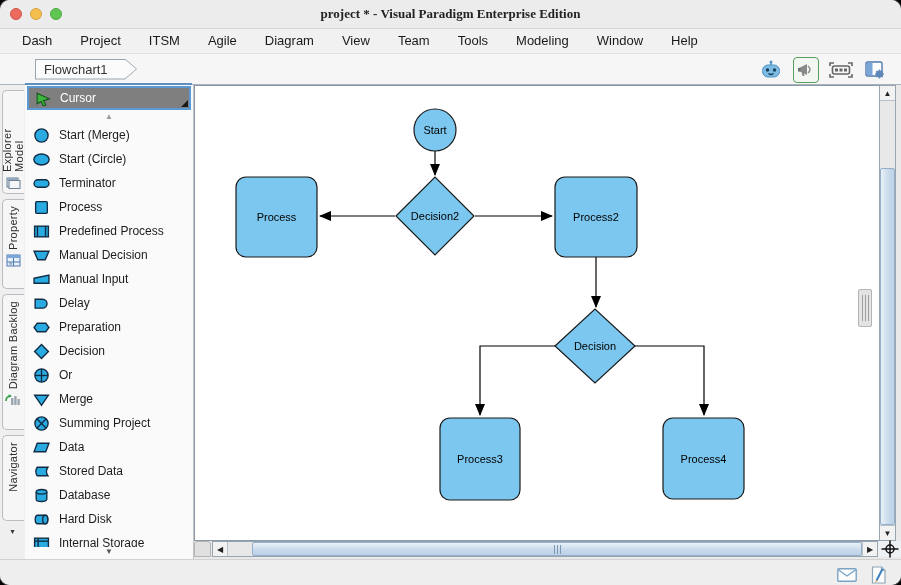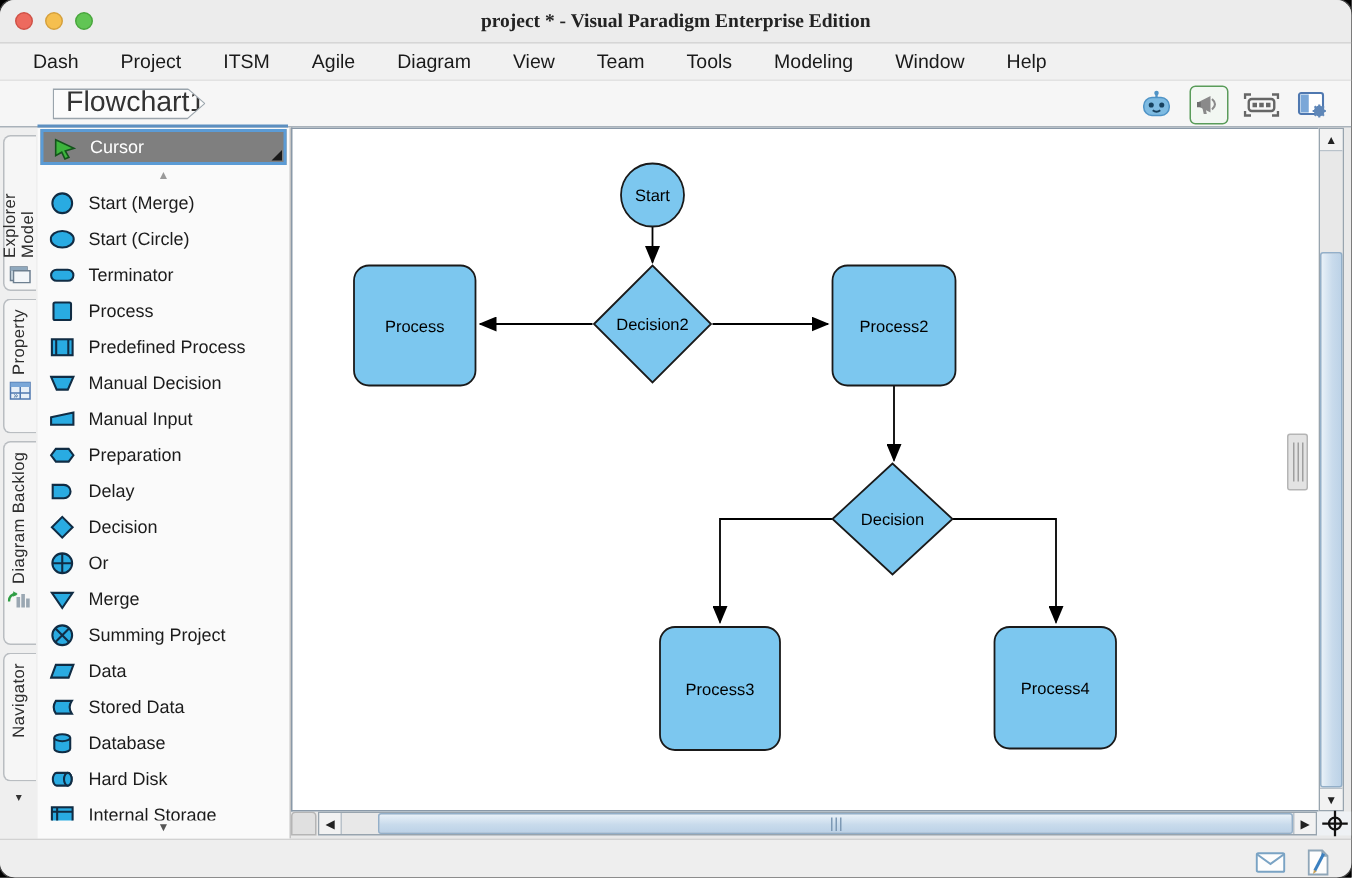--- a/index.html
+++ b/index.html
@@ -13,21 +13,21 @@
   .light.green{background:#61c554;border:1px solid #4aa73e;}
   .title{flex:1;text-align:center;font-size:13px;font-weight:bold;color:#232323;}
   
   .menubar{height:24px;background:#f1f1f1;display:flex;align-items:center;padding-left:8px;border-bottom:1px solid #e2e2e2;text-align:right;}
   .menuitem{font-size:13px;color:#1a1a1a;padding:0 14px;line-height:24px;cursor:default;}
   
   .tabrow{position:relative;height:30px;background:#f6f6f6;border-bottom:1px solid #a9b2ba;display:flex;align-items:center;}
   .accent-underline{position:absolute;left:25px;bottom:-1px;width:167px;height:2px;background:#5d8fc0;}
   .doc-tab{position:relative;margin-left:35px;height:21px;width:102px;}
   .doc-tab .shape-outer{position:absolute;inset:0;background:#9aa4ac;clip-path:polygon(0 0,calc(100% - 12px) 0,100% 50%,calc(100% - 12px) 100%,0 100%);}
-  .doc-tab .shape-inner{position:absolute;inset:1px;background:#fbfbfb;clip-path:polygon(0 0,calc(100% - 11px) 0,100% 50%,calc(100% - 11px) 100%,0 100%);display:flex;align-items:center;padding-left:8px;font-size:19px;color:#333;}
+  .doc-tab .shape-inner{position:absolute;inset:1px;background:#fbfbfb;clip-path:polygon(0 0,calc(100% - 11px) 0,100% 50%,calc(100% - 11px) 100%,0 100%);display:flex;align-items:center;padding-left:8px;font-size:13px;color:#333;}
   .tool-icons{position:absolute;right:14px;top:3px;display:flex;align-items:center;gap:10px;}
   .tbtn{width:24px;height:24px;display:flex;align-items:center;justify-content:center;border-radius:4px;}
   .tbtn.sel{border:1px solid #5a9c5a;background:#f2f7f2;}
   
   .main{display:flex;height:474px;background:#e9e9e9;}
   
   .tabstrip{width:25px;background:#efefef;display:flex;flex-direction:column;align-items:center;padding-top:0;}
   .vtab{width:22px;background:#f6f6f6;border:1px solid #b9bdc1;border-right:none;border-radius:5px 0 0 5px;margin-top:5px;display:flex;flex-direction:column;align-items:center;justify-content:flex-start;padding:6px 0 4px 0;box-sizing:border-box;}
   .vtab .vlabel{writing-mode:vertical-lr;transform:rotate(180deg);font-size:11px;color:#2d2d2d;letter-spacing:.3px;}
   .vtab .vicon{margin-top:4px;}
@@ -241,29 +241,29 @@
             <span class="plabel">Manual Decision</span>
           </div>
           <div class="prow">
             <svg class="picon" viewBox="0 0 16 16">
               <polygon points="1,6.8 15,3.8 15,11.5 1,11.5" fill="#29ABE2" stroke="#102c44" stroke-width="1.3"></polygon>
             </svg>
             <span class="plabel">Manual Input</span>
           </div>
           <div class="prow">
             <svg class="picon" viewBox="0 0 16 16">
+              <path d="M2,4 h7 a4.2,4.2 0 0 1 0,8.4 h-7 z" fill="#29ABE2" stroke="#102c44" stroke-width="1.3"></path>
+            </svg>
+            <span class="plabel">Delay</span>
+          </div>
+          <div class="prow">
+            <svg class="picon" viewBox="0 0 16 16">
               <polygon points="4,4 12,4 15,8 12,12 4,12 1,8" fill="#29ABE2" stroke="#102c44" stroke-width="1.3"></polygon>
             </svg>
             <span class="plabel">Preparation</span>
-          </div>
-          <div class="prow">
-            <svg class="picon" viewBox="0 0 16 16">
-              <path d="M2,4 h7 a4.2,4.2 0 0 1 0,8.4 h-7 z" fill="#29ABE2" stroke="#102c44" stroke-width="1.3"></path>
-            </svg>
-            <span class="plabel">Delay</span>
           </div>
           <div class="prow">
             <svg class="picon" viewBox="0 0 16 16">
               <polygon points="8,1.5 14.5,8 8,14.5 1.5,8" fill="#29ABE2" stroke="#102c44" stroke-width="1.3"></polygon>
             </svg>
             <span class="plabel">Decision</span>
           </div>
           <div class="prow">
             <svg class="picon" viewBox="0 0 16 16">
               <circle cx="8" cy="8" r="6.2" fill="#29ABE2" stroke="#102c44" stroke-width="1.3"></circle>

